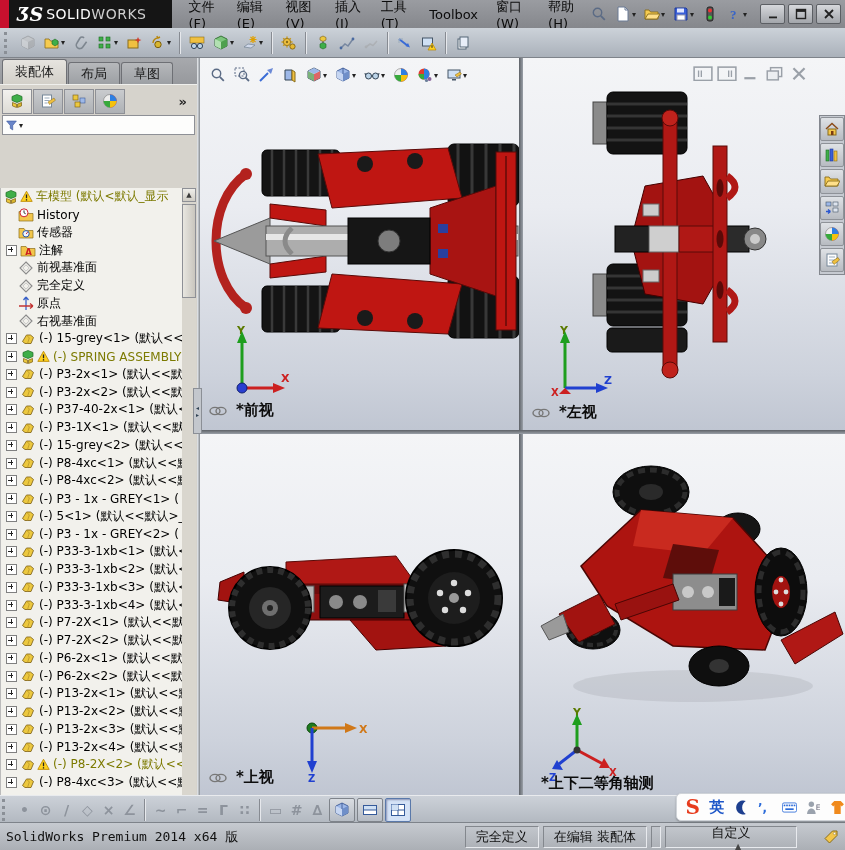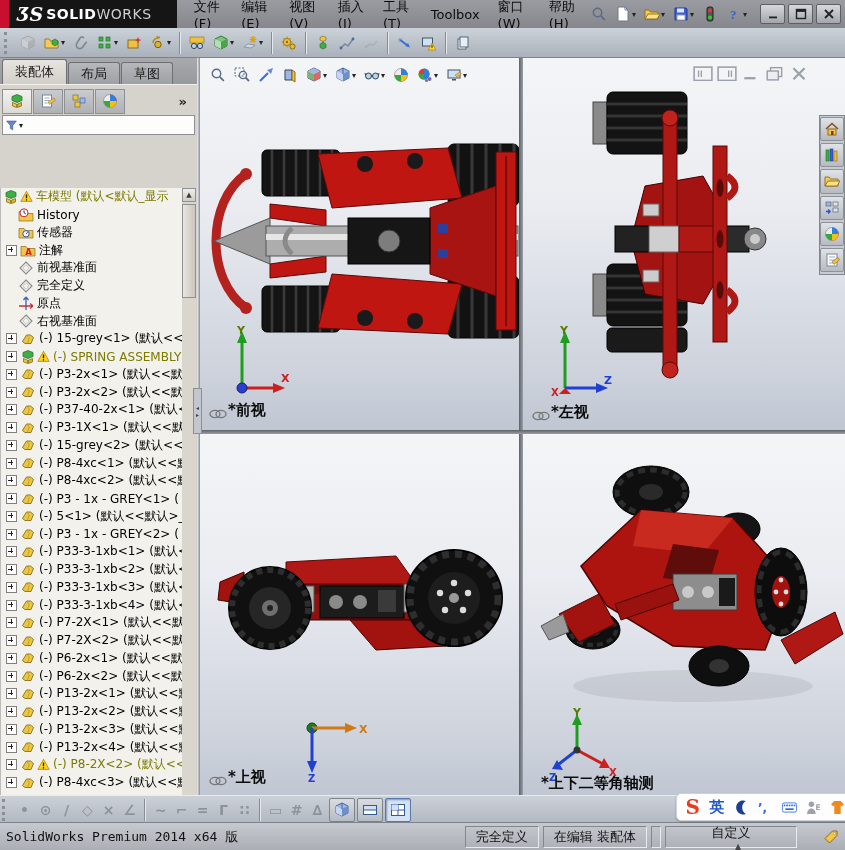--- a/index.html
+++ b/index.html
@@ -13,21 +13,21 @@
   .caret{font-size:8px;color:#222;margin-left:1px;}
   .vsep{width:1px;height:22px;background:#878b92;border-right:1px solid #e6e8ec;margin:0 4px;}
   .grip{width:5px;height:22px;border-left:3px dotted #8a8f96;margin:0 4px 0 2px;}
 
   
   #titlebar{position:absolute;left:0;top:0;width:845px;height:28px;
     background:linear-gradient(#9a9ca1,#85878c);display:flex;align-items:center;}
   #logo{height:28px;background:#151515;display:flex;align-items:center;padding-right:25px;}
   #logo-red{width:9px;height:28px;background:#c8102e;margin-right:8px;}
   #logo-beta{color:#fff;font-size:19px;font-style:italic;font-weight:bold;margin-right:3px;font-family:"DejaVu Serif",serif;}
-  #logo-solid{color:#fff;font-weight:bold;font-size:14px;letter-spacing:.5px;}
+  #logo-solid{color:#fff;font-weight:normal;font-size:14px;letter-spacing:.5px;}
   #logo-works{color:#cfcfcf;font-size:14px;letter-spacing:.5px;}
   #menubar{display:flex;align-items:center;margin-left:8px;}
   .menu-item{padding:0 9px;font-size:13px;color:#0b0b0b;cursor:default;}
   #quickbar{display:flex;align-items:center;margin-left:4px;}
   #winbtns{display:flex;align-items:center;margin-left:6px;margin-right:4px;}
   .winbtn{width:23px;height:18px;border:1px solid #5c5f64;border-radius:2px;margin-left:3px;
     background:linear-gradient(#d6d8dc,#a3a6ab);display:flex;align-items:center;justify-content:center;}
   .winbtn .i16{width:12px;height:12px;}.winbtn .i16 svg{width:12px;height:12px;}
 
   
@@ -76,21 +76,21 @@
   #graphics{position:absolute;left:200px;top:58px;width:645px;height:737px;background:#c9ced9;}
   #panel-divider{position:absolute;left:197px;top:58px;width:3px;height:737px;background:linear-gradient(90deg,#eceff2,#868b92);}
   .vp{position:absolute;overflow:hidden;
     background:linear-gradient(180deg,#f4f5f7 0%,#eaecf1 40%,#cdd2dc 85%,#c0c6d2 100%);}
   #vp1{left:0;top:0;width:319px;height:372px;}
   #vp2{left:323px;top:0;width:322px;height:372px;}
   #vp3{left:0;top:376px;width:319px;height:361px;}
   #vp4{left:323px;top:376px;width:322px;height:361px;}
   #vdiv{position:absolute;left:319px;top:0;width:4px;height:737px;background:linear-gradient(90deg,#5d6167,#9aa0a8);}
   #hdiv{position:absolute;left:0;top:372px;width:645px;height:4px;background:linear-gradient(#5d6167,#9aa0a8);}
-  .vplabel{position:absolute;display:flex;align-items:flex-end;gap:0;font-weight:bold;font-size:15px;color:#0c0c0c;}
+  .vplabel{position:absolute;display:flex;align-items:center;gap:8px;font-weight:bold;font-size:15px;color:#0c0c0c;}
   .linkicon{width:20px;height:12px;display:inline-block;line-height:0;}
   .triad{position:absolute;}
   #headsup{position:absolute;left:6px;top:4px;display:flex;align-items:center;z-index:8;}
   #headsup .tbtn{height:26px;}
   #docbtns{position:absolute;right:36px;top:8px;display:flex;gap:4px;z-index:8;}
   .docbtn{width:20px;height:15px;display:flex;align-items:center;justify-content:center;line-height:0;}
   #taskpane{position:absolute;right:0;top:57px;width:26px;height:160px;background:#c6cad1;
     border:1px solid #83878e;box-sizing:border-box;display:flex;flex-direction:column;align-items:center;padding-top:1px;z-index:9;}
   .tpbtn{width:22px;height:23px;margin-bottom:2px;border:1px solid #8e9298;border-radius:2px;
     background:linear-gradient(#dfe2e6,#b7bbc1);display:flex;align-items:center;justify-content:center;}

